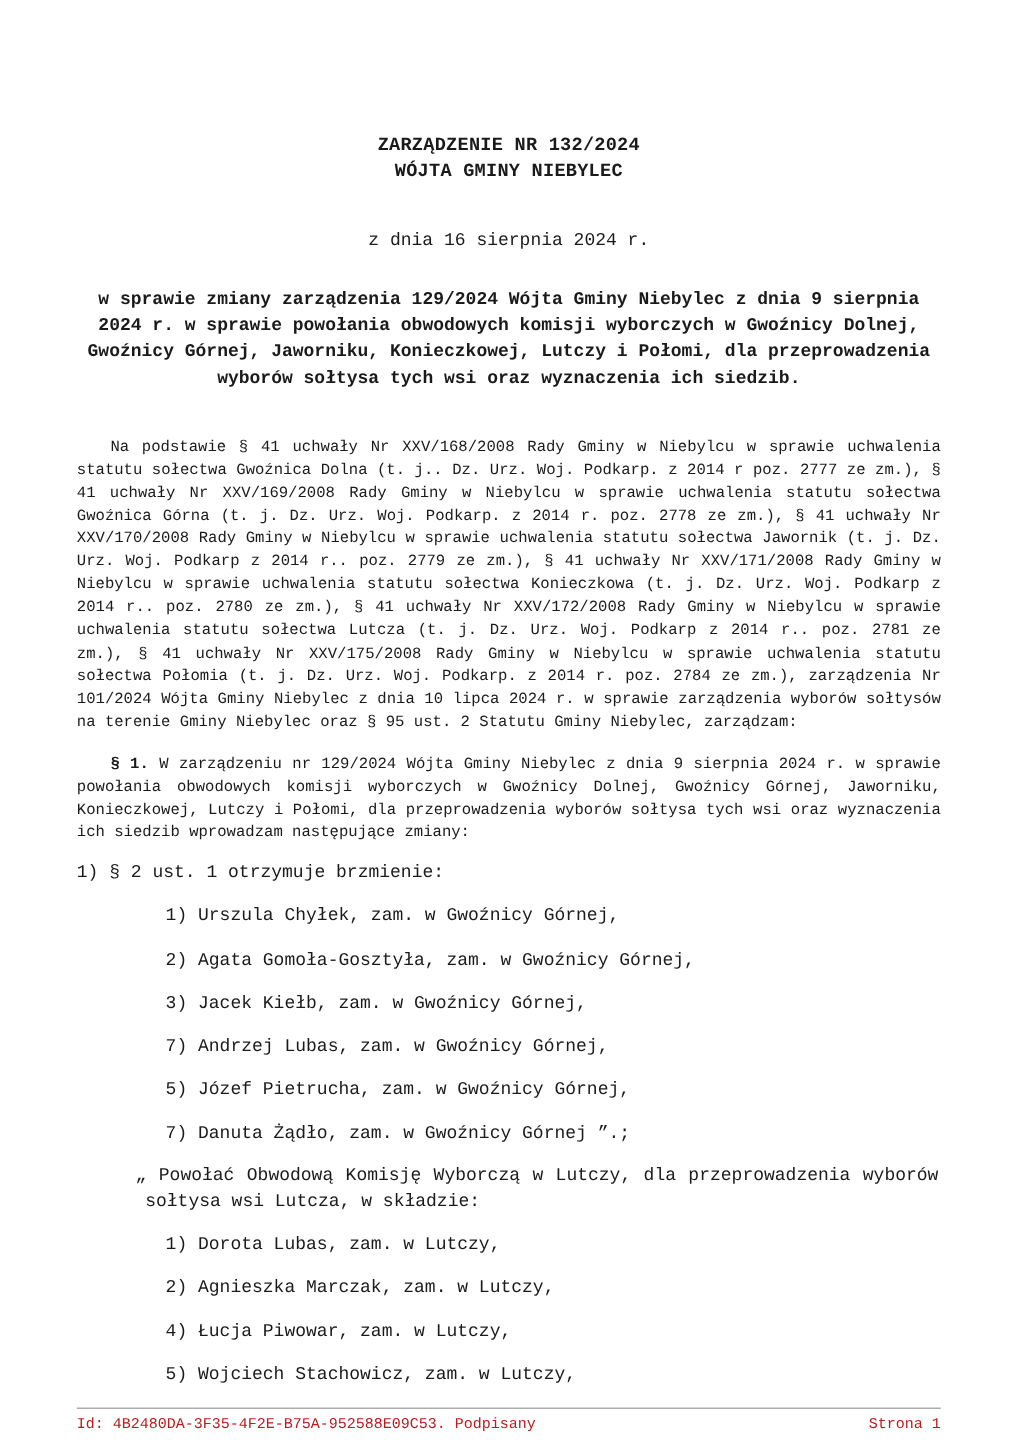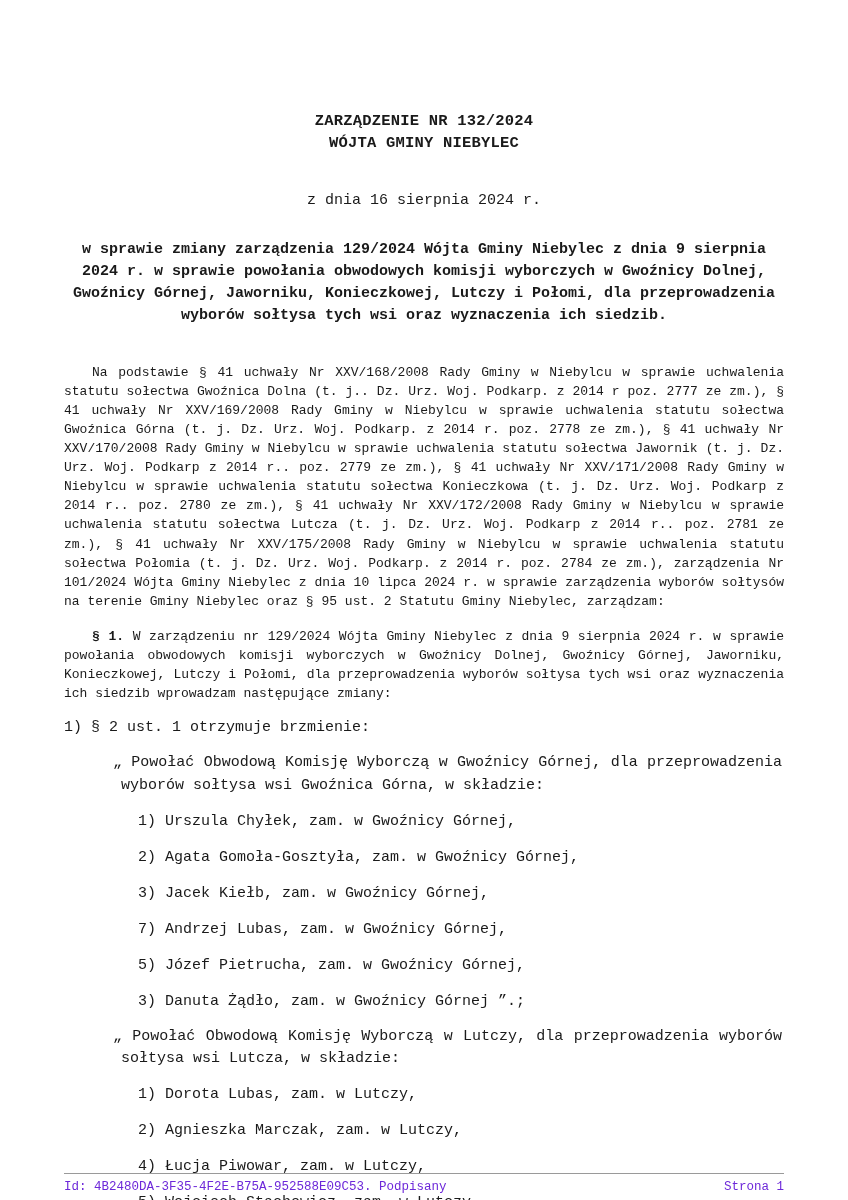--- a/index.html
+++ b/index.html
@@ -119,21 +119,21 @@
   .footer-rule {
     border: 0;
     border-top: 1px solid #9a9a9a;
     margin: 0 0 6px 0;
   }
   .footer-row {
     display: flex;
     justify-content: space-between;
     align-items: baseline;
     font-size: 12.5px;
-    color: #6d28d9;
+    color: #b91c1c;
   }
 </style>
 </head>
 <body>
 
 <div class="page">
   <div class="content">
 
     <h1 class="doc-title">
       <span class="line">ZARZĄDZENIE NR 132/2024</span>
@@ -145,28 +145,27 @@
     <p class="doc-subject">w sprawie zmiany zarządzenia 129/2024 Wójta Gminy Niebylec z dnia 9 sierpnia 2024 r. w sprawie powołania obwodowych komisji wyborczych w Gwoźnicy Dolnej, Gwoźnicy Górnej, Jaworniku, Konieczkowej, Lutczy i Połomi, dla przeprowadzenia wyborów sołtysa tych wsi oraz wyznaczenia ich siedzib.</p>
 
     <p class="body-para para-basis">Na podstawie § 41 uchwały Nr XXV/168/2008 Rady Gminy w Niebylcu w sprawie uchwalenia statutu sołectwa Gwoźnica Dolna (t. j.. Dz. Urz. Woj. Podkarp. z 2014 r poz. 2777 ze zm.), § 41 uchwały Nr XXV/169/2008 Rady Gminy w Niebylcu w sprawie uchwalenia statutu sołectwa Gwoźnica Górna (t. j. Dz. Urz. Woj. Podkarp. z 2014 r. poz. 2778 ze zm.), § 41 uchwały Nr XXV/170/2008 Rady Gminy w Niebylcu w sprawie uchwalenia statutu sołectwa Jawornik (t. j. Dz. Urz. Woj. Podkarp z 2014 r.. poz. 2779 ze zm.), § 41 uchwały Nr XXV/171/2008 Rady Gminy w Niebylcu w sprawie uchwalenia statutu sołectwa Konieczkowa (t. j. Dz. Urz. Woj. Podkarp z 2014 r.. poz. 2780 ze zm.), § 41 uchwały Nr XXV/172/2008 Rady Gminy w Niebylcu w sprawie uchwalenia statutu sołectwa Lutcza (t. j. Dz. Urz. Woj. Podkarp z 2014 r.. poz. 2781 ze zm.), § 41 uchwały Nr XXV/175/2008 Rady Gminy w Niebylcu w sprawie uchwalenia statutu sołectwa Połomia (t. j. Dz. Urz. Woj. Podkarp. z 2014 r. poz. 2784 ze zm.), zarządzenia Nr 101/2024 Wójta Gminy Niebylec z dnia 10 lipca 2024 r. w sprawie zarządzenia wyborów sołtysów na terenie Gminy Niebylec oraz § 95 ust. 2 Statutu Gminy Niebylec, zarządzam:</p>
 
     <p class="body-para para-section1"><span class="sect-num">§ 1.</span><span> W zarządzeniu nr 129/2024 Wójta Gminy Niebylec z dnia 9 sierpnia 2024 r. w sprawie powołania obwodowych komisji wyborczych w Gwoźnicy Dolnej, Gwoźnicy Górnej, Jaworniku, Konieczkowej, Lutczy i Połomi, dla przeprowadzenia wyborów sołtysa tych wsi oraz wyznaczenia ich siedzib wprowadzam następujące zmiany:</span></p>
 
     <div class="list-l1">
 
       <div>
         <p class="item-l1">1) § 2 ust. 1 otrzymuje brzmienie:</p>
-        <p class="quoted-block">„ Powołać Obwodową Komisję Wyborczą w Gwoźnicy Górnej, dla przeprowadzenia wyborów sołtysa wsi Gwoźnica Górna, w składzie:</p>
         <div class="list-l2">
           <p class="item-l2">1) Urszula Chyłek, zam. w Gwoźnicy Górnej,</p>
           <p class="item-l2">2) Agata Gomoła-Gosztyła, zam. w Gwoźnicy Górnej,</p>
           <p class="item-l2">3) Jacek Kiełb, zam. w Gwoźnicy Górnej,</p>
           <p class="item-l2">7) Andrzej Lubas, zam. w Gwoźnicy Górnej,</p>
           <p class="item-l2">5) Józef Pietrucha, zam. w Gwoźnicy Górnej,</p>
-          <p class="item-l2">3) Danuta Żądło, zam. w Gwoźnicy Górnej ”.;</p>
+          <p class="item-l2">7) Danuta Żądło, zam. w Gwoźnicy Górnej ”.;</p>
         </div>
       </div>
 
       <div>
         <p class="quoted-block">„ Powołać Obwodową Komisję Wyborczą w Lutczy, dla przeprowadzenia wyborów sołtysa wsi Lutcza, w składzie:</p>
         <div class="list-l2">
           <p class="item-l2">1) Dorota Lubas, zam. w Lutczy,</p>
           <p class="item-l2">2) Agnieszka Marczak, zam. w Lutczy,</p>
           <p class="item-l2">4) Łucja Piwowar, zam. w Lutczy,</p>
           <p class="item-l2">5) Wojciech Stachowicz, zam. w Lutczy,</p>

